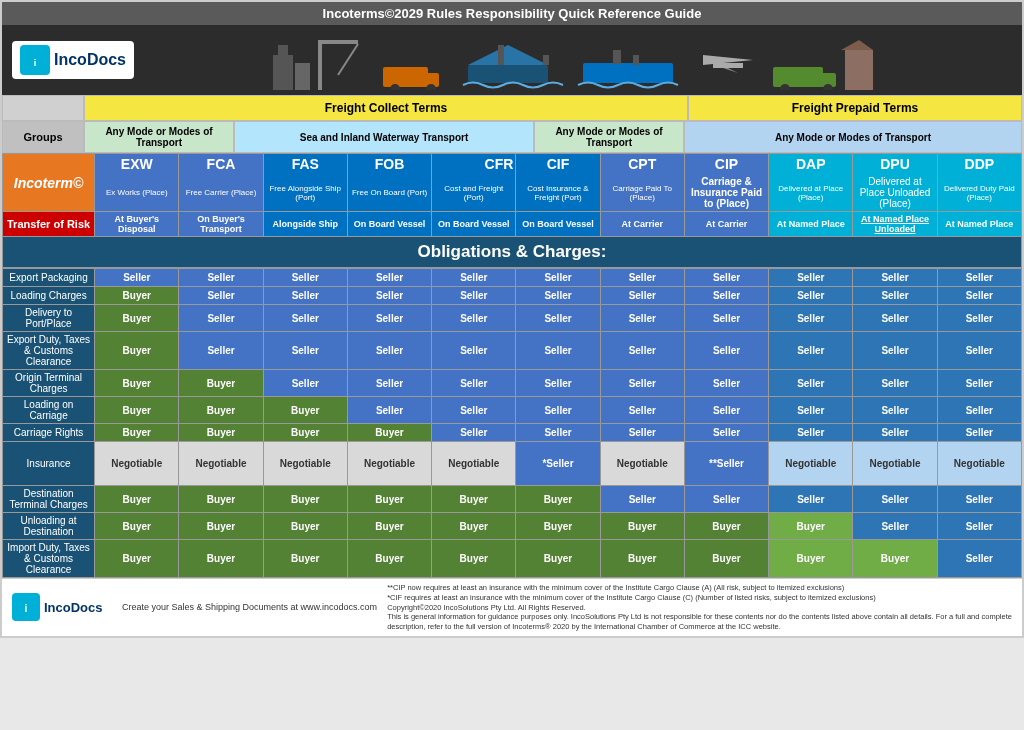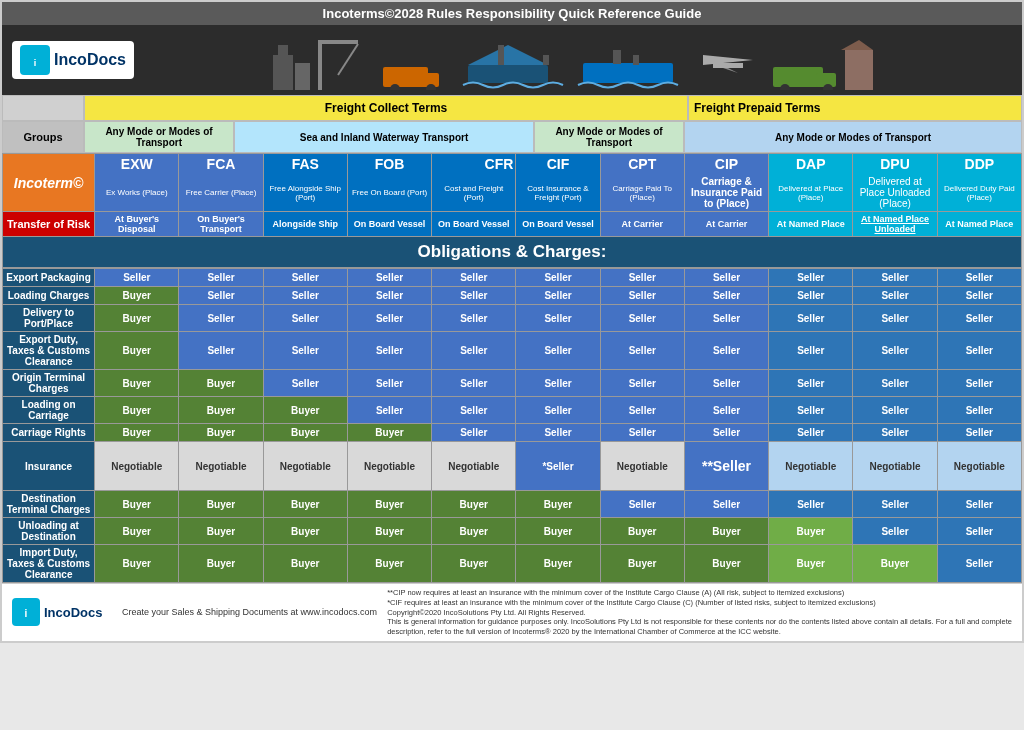--- a/index.html
+++ b/index.html
@@ -78,21 +78,21 @@
     .main-table td, .main-table th {
       border: 1px solid #999;
       text-align: center;
       vertical-align: middle;
       padding: 2px 2px;
     }
     
     .row-label {
       background: #1a5276;
       color: #fff;
-      font-weight: bold;
+      font-weight: normal;
       font-size: 10px;
       text-align: center;
       padding: 3px 2px;
       margin-left: 43px;
     }
     
     .obligations-header {
       background: #1a5276;
       color: #fff;
       font-weight: bold;
@@ -173,21 +173,21 @@
     .risk-dpu-v { background: #00b0d7; color: #fff; font-size: 9px; font-weight: bold; text-decoration: underline; }
     .risk-ddp-v { background: #00b0d7; color: #fff; font-size: 9px; font-weight: bold; }
     
   </style>
 </head>
 <body>
 
 <div class="outer-container">
 
   <div class="title-bar">
-    <span>Incoterms©2028 Rules Responsibility Quick Reference Guide</span>
+    <span>Incoterms©2029 Rules Responsibility Quick Reference Guide</span>
   </div>
 
   <div class="logo-banner">
     <div class="logo-area">
       <div class="logo-icon">
         <svg width="28" height="28" viewBox="0 0 28 28">
           <rect width="28" height="28" rx="4" fill="#00b0d7"></rect>
           <text x="14" y="20" text-anchor="middle" fill="white" font-size="9" font-weight="bold">i</text>
         </svg>
       </div>
@@ -235,21 +235,21 @@
         <polygon points="568,15 600,15 586,5" fill="#7d5c4c"></polygon>
       </svg>
     </div>
   </div>
 
   <div style="display:flex; width:100%;">
     <div style="width:82px; background:#d0d0d0; border:1px solid #bbb;"></div>
     <div style="flex:0 0 604px; background:#f5e642; text-align:center; font-weight:bold; font-size:12px; padding:5px; border:1px solid #bbb;">
       <span>Freight Collect Terms</span>
     </div>
-    <div style="flex:1; background:#f5e642; text-align:left; font-weight:bold; font-size:12px; padding:5px; border:1px solid #bbb;">
+    <div style="flex:1; background:#f5e642; text-align:center; font-weight:bold; font-size:12px; padding:5px; border:1px solid #bbb;">
       <span>Freight Prepaid Terms</span>
     </div>
   </div>
 
   <div style="display:flex; width:100%;">
     <div style="width:82px; background:#c0c0c0; text-align:center; font-weight:bold; font-size:11px; padding:6px 2px; border:1px solid #bbb; display:flex; align-items:center; justify-content:center;">
       <span>Groups</span>
     </div>
     <div style="flex:0 0 150px; background:#c8e6c9; text-align:center; font-size:10px; font-weight:bold; padding:4px; border:1px solid #bbb; display:flex; align-items:center; justify-content:center;">
       <span>Any Mode or Modes of Transport</span>
@@ -476,21 +476,21 @@
         </tr>
         <tr>
           <td class="row-label">Insurance</td>
           <td style="background: rgb(217, 217, 217); color: rgb(51, 51, 51); font-size: 10px; font-weight: bold; text-align: center; padding: 3px 1px;">Negotiable</td>
           <td style="background: rgb(217, 217, 217); color: rgb(51, 51, 51); font-size: 10px; font-weight: bold; text-align: center; padding: 3px 1px;">Negotiable</td>
           <td style="background: rgb(217, 217, 217); color: rgb(51, 51, 51); font-size: 10px; font-weight: bold; text-align: center; padding: 3px 1px;">Negotiable</td>
           <td style="background: rgb(217, 217, 217); color: rgb(51, 51, 51); font-size: 10px; font-weight: bold; text-align: center; padding: 3px 1px;">Negotiable</td>
           <td style="background: rgb(217, 217, 217); color: rgb(51, 51, 51); font-size: 10px; font-weight: bold; text-align: center; padding: 3px 1px;">Negotiable</td>
           <td style="background: rgb(68, 114, 196); color: rgb(255, 255, 255); font-size: 10px; font-weight: bold; text-align: center; padding: 3px 1px;">*Seller</td>
           <td style="background: rgb(217, 217, 217); color: rgb(51, 51, 51); font-size: 10px; font-weight: bold; text-align: center; padding: 3px 1px;">Negotiable</td>
-          <td style="background: rgb(68, 114, 196); color: rgb(255, 255, 255); font-size: 14px; font-weight: bold; text-align: center; padding: 16px 1px;">**Seller</td>
+          <td style="background: rgb(68, 114, 196); color: rgb(255, 255, 255); font-size: 10px; font-weight: bold; text-align: center; padding: 16px 1px;">**Seller</td>
           <td style="background: rgb(179, 212, 240); color: rgb(51, 51, 51); font-size: 10px; font-weight: bold; text-align: center; padding: 3px 1px;">Negotiable</td>
           <td style="background: rgb(179, 212, 240); color: rgb(51, 51, 51); font-size: 10px; font-weight: bold; text-align: center; padding: 3px 1px;">Negotiable</td>
           <td style="background: rgb(179, 212, 240); color: rgb(51, 51, 51); font-size: 10px; font-weight: bold; text-align: center; padding: 3px 1px;">Negotiable</td>
         </tr>
         <tr>
           <td class="row-label">Destination Terminal Charges</td>
           <td style="background: rgb(84, 130, 53); color: rgb(255, 255, 255); font-size: 10px; font-weight: bold; text-align: center; padding: 3px 1px;">Buyer</td>
           <td style="background: rgb(84, 130, 53); color: rgb(255, 255, 255); font-size: 10px; font-weight: bold; text-align: center; padding: 3px 1px;">Buyer</td>
           <td style="background: rgb(84, 130, 53); color: rgb(255, 255, 255); font-size: 10px; font-weight: bold; text-align: center; padding: 3px 1px;">Buyer</td>
           <td style="background: rgb(84, 130, 53); color: rgb(255, 255, 255); font-size: 10px; font-weight: bold; text-align: center; padding: 3px 1px;">Buyer</td>

